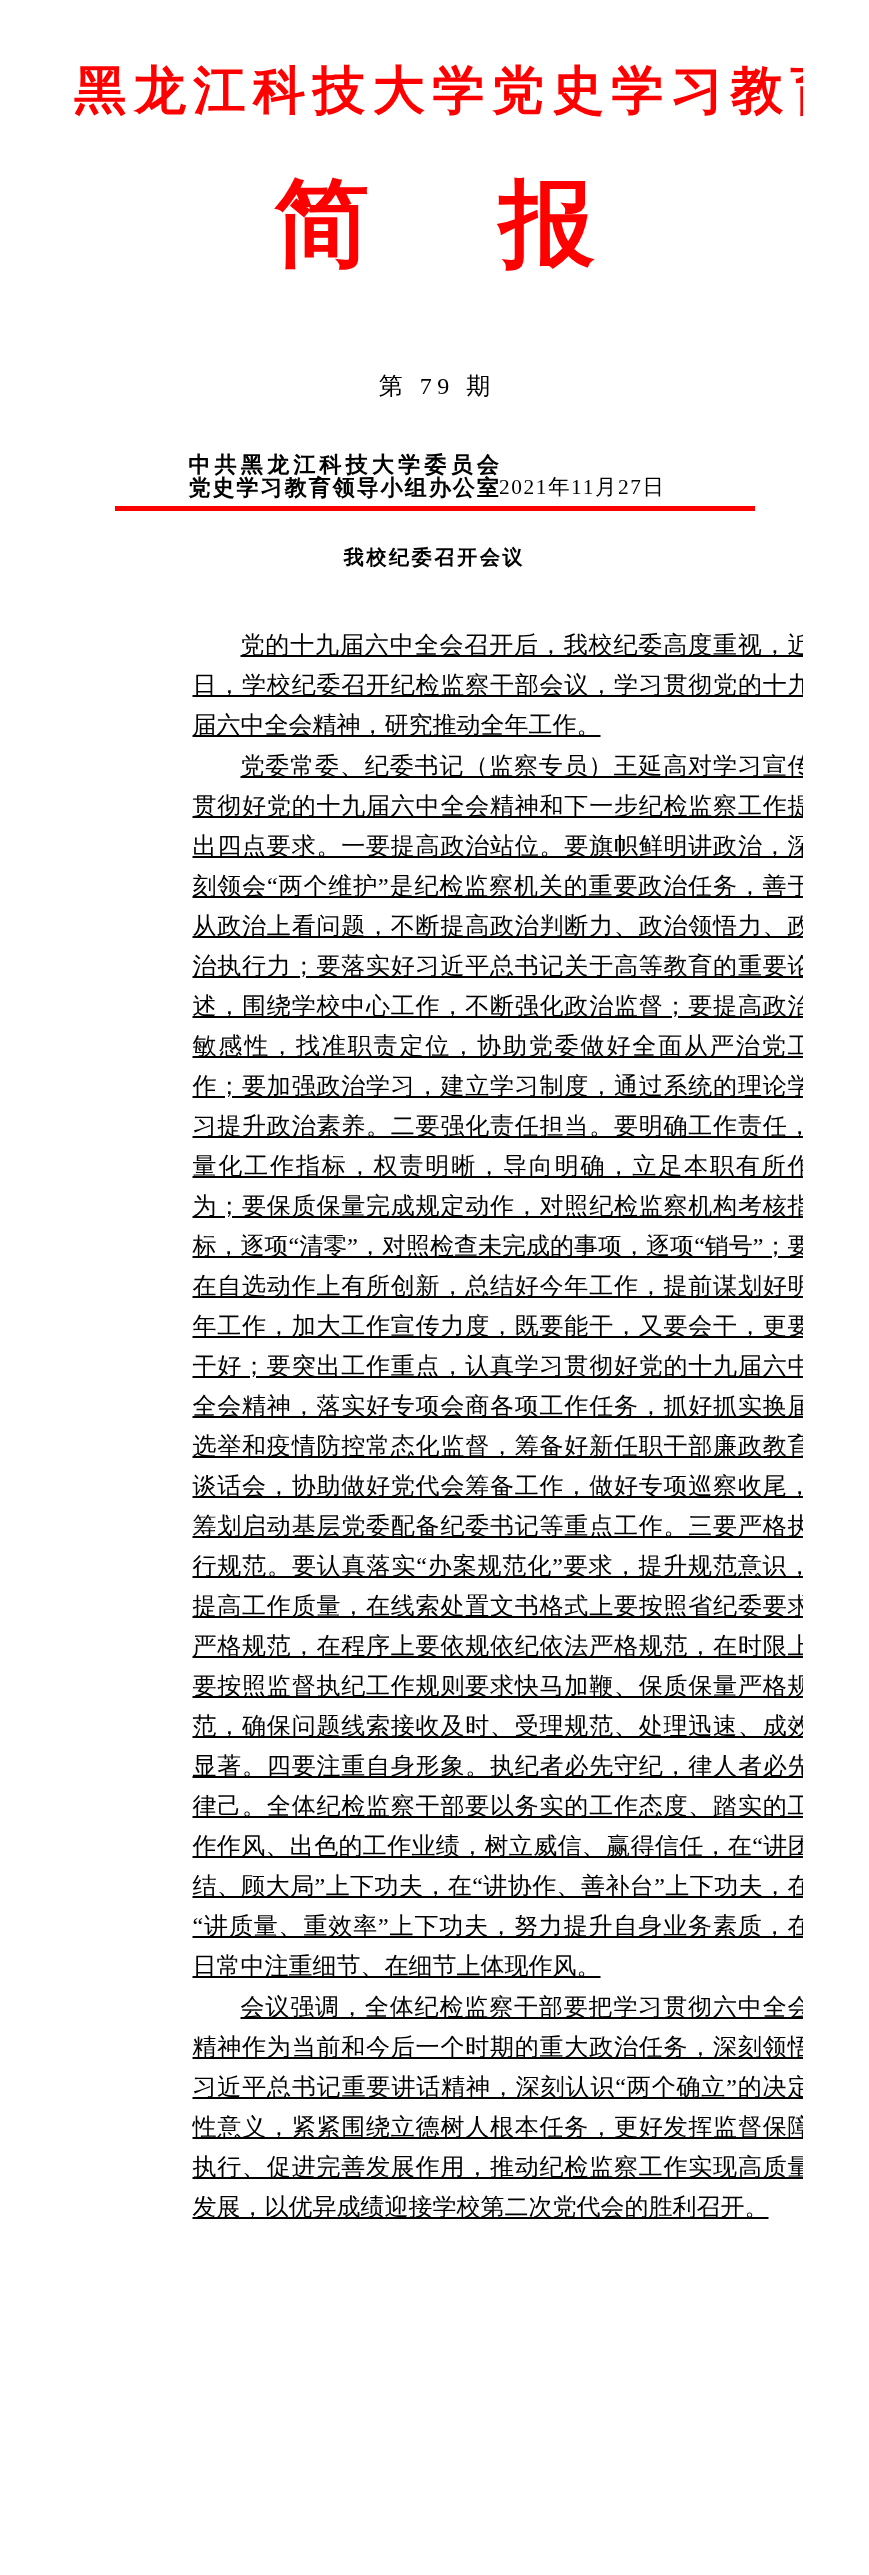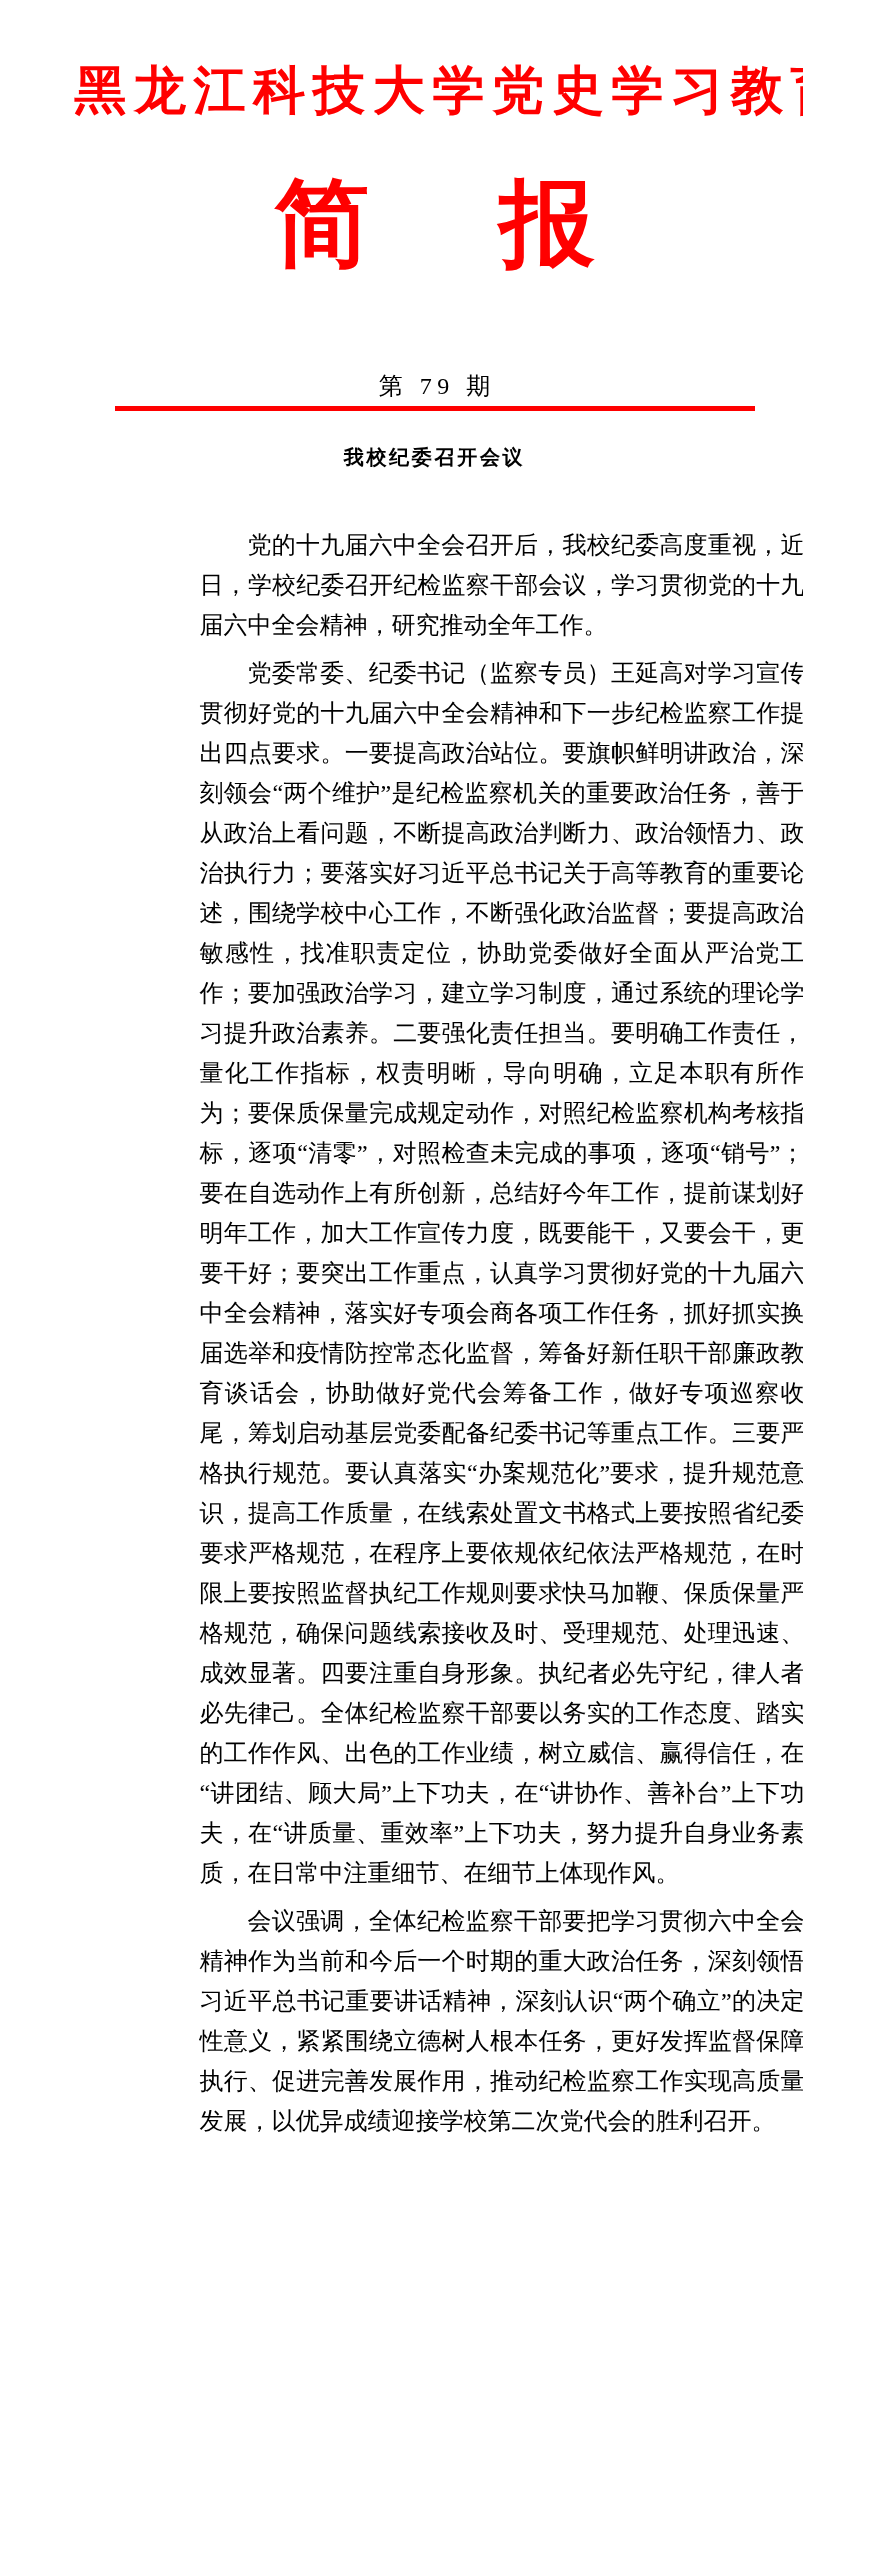--- a/index.html
+++ b/index.html
@@ -96,39 +96,47 @@
   }
   .article-body {
     margin-top: 47px;
     margin-left: 125px;
     width: 621px;
     font-size: 24px;
     line-height: 40px;
     text-align: justify;
   }
   .article-body p {
-    margin: 8px;
+    margin: 1px;
     padding: 0;
     text-indent: 2em;
+    text-decoration: underline;
   }
 </style>
 </head>
 <body>
 
 <div class="page">
 
   <div class="org-title">黑龙江科技大学党史学习教育</div>
 
   <div class="bulletin-title">
     <span>简</span>
     <span>报</span>
   </div>
 
   <div class="issue-number">第 79 期</div>
 
+  <div class="masthead-row">
+    <div class="issuer-block">
+      <div class="issuer-line">中共黑龙江科技大学委员会</div>
+      <div class="issuer-line">党史学习教育领导小组办公室</div>
+    </div>
+    <div class="issue-date">2021年11月27日</div>
+  </div>
 
   <div class="divider-rule"></div>
 
   <div class="article-title">
     <div>我校纪委召开会议</div>
   </div>
 
   <div class="article-body">
     <p>党的十九届六中全会召开后，我校纪委高度重视，近日，学校纪委召开纪检监察干部会议，学习贯彻党的十九届六中全会精神，研究推动全年工作。</p>
     <p>党委常委、纪委书记（监察专员）王延高对学习宣传贯彻好党的十九届六中全会精神和下一步纪检监察工作提出四点要求。一要提高政治站位。要旗帜鲜明讲政治，深刻领会“两个维护”是纪检监察机关的重要政治任务，善于从政治上看问题，不断提高政治判断力、政治领悟力、政治执行力；要落实好习近平总书记关于高等教育的重要论述，围绕学校中心工作，不断强化政治监督；要提高政治敏感性，找准职责定位，协助党委做好全面从严治党工作；要加强政治学习，建立学习制度，通过系统的理论学习提升政治素养。二要强化责任担当。要明确工作责任，量化工作指标，权责明晰，导向明确，立足本职有所作为；要保质保量完成规定动作，对照纪检监察机构考核指标，逐项“清零”，对照检查未完成的事项，逐项“销号”；要在自选动作上有所创新，总结好今年工作，提前谋划好明年工作，加大工作宣传力度，既要能干，又要会干，更要干好；要突出工作重点，认真学习贯彻好党的十九届六中全会精神，落实好专项会商各项工作任务，抓好抓实换届选举和疫情防控常态化监督，筹备好新任职干部廉政教育谈话会，协助做好党代会筹备工作，做好专项巡察收尾，筹划启动基层党委配备纪委书记等重点工作。三要严格执行规范。要认真落实“办案规范化”要求，提升规范意识，提高工作质量，在线索处置文书格式上要按照省纪委要求严格规范，在程序上要依规依纪依法严格规范，在时限上要按照监督执纪工作规则要求快马加鞭、保质保量严格规范，确保问题线索接收及时、受理规范、处理迅速、成效显著。四要注重自身形象。执纪者必先守纪，律人者必先律己。全体纪检监察干部要以务实的工作态度、踏实的工作作风、出色的工作业绩，树立威信、赢得信任，在“讲团结、顾大局”上下功夫，在“讲协作、善补台”上下功夫，在“讲质量、重效率”上下功夫，努力提升自身业务素质，在日常中注重细节、在细节上体现作风。</p>

